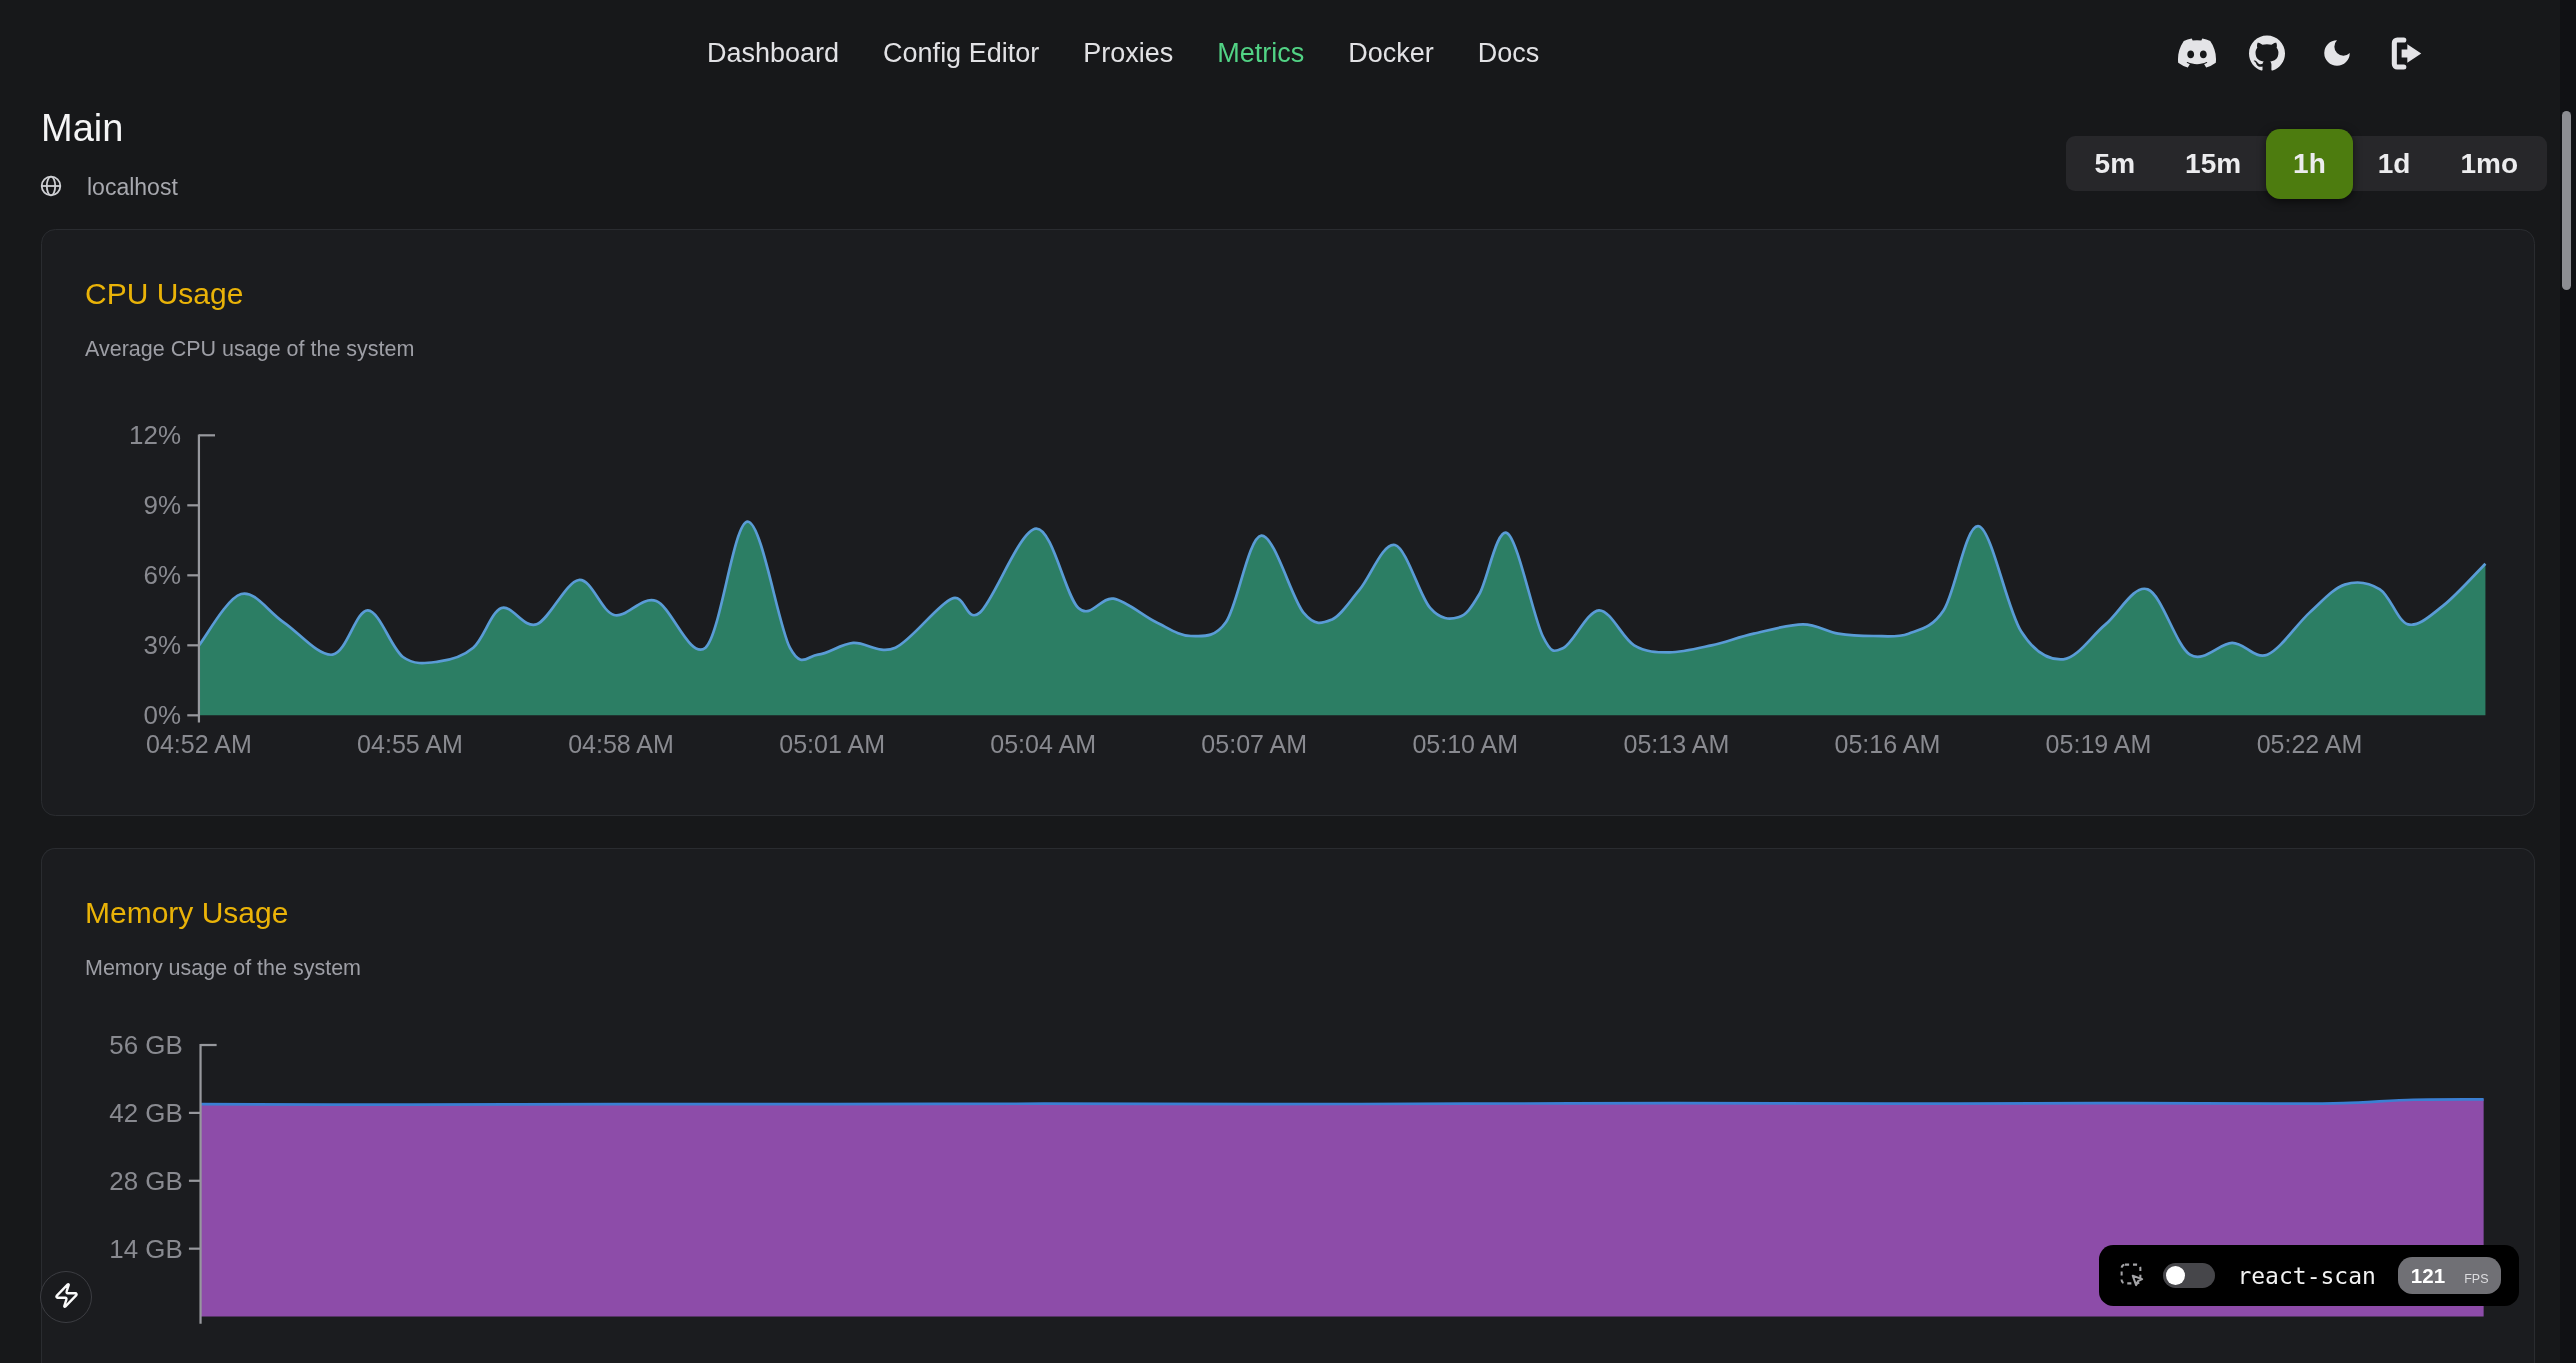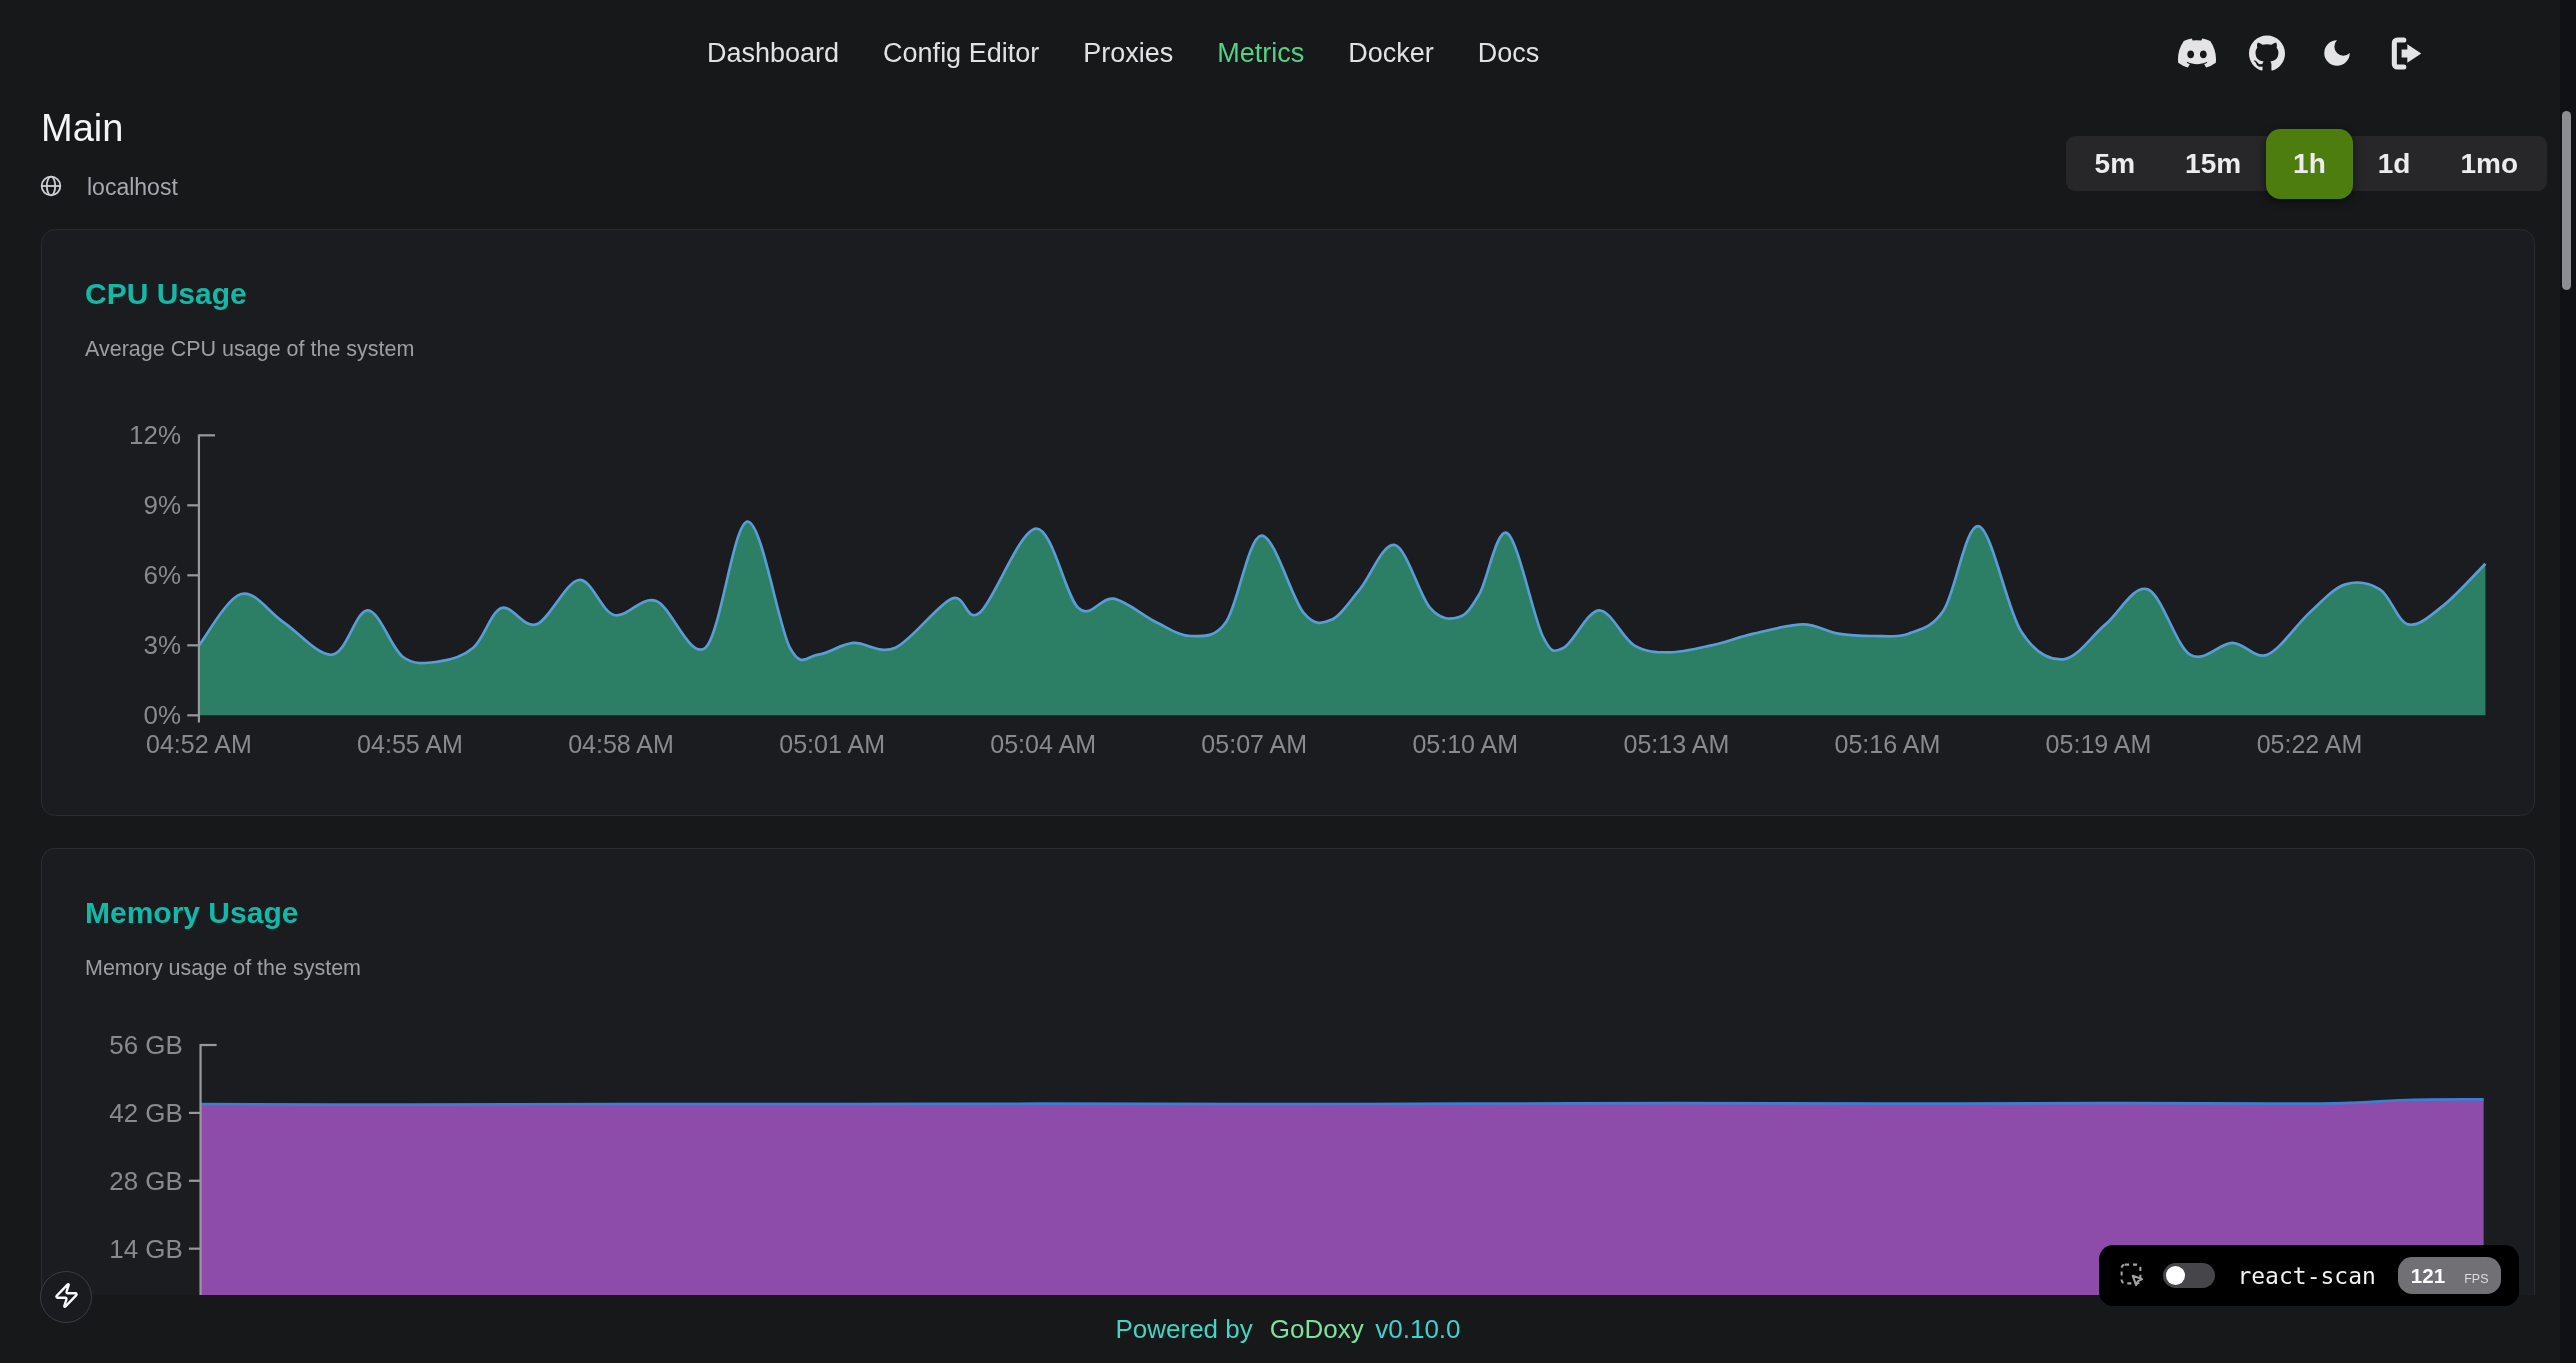--- a/index.html
+++ b/index.html
@@ -27,21 +27,21 @@
   .tr-option { height:55px; display:flex; align-items:center; padding:0 25px; font-size:28px;
                font-weight:600; color:#ececee; cursor:pointer; border-radius:9px;text-align:right; }
   .tr-option.selected { background:#4d7c0f; height:70px; margin:-7.2px 0; border-radius:14.3px;
                         padding:0 27px; box-shadow:0 2.7px 9px rgba(0,0,0,.55); }
 
   
   .card { position:absolute; left:41px; width:2494px; background:#1b1c1f;
           border:1.8px solid #2a2c30; border-radius:14.3px; z-index:1; }
   #cpu-card { top:229px; height:587px; }
   #mem-card { top:848px; height:572px; border-bottom:none; border-radius:14.3px 14.3px 0 0; }
-  .card-title { position:absolute; left:43px; top:47px; font-size:30px; font-weight:700; color:#14b8a6; }
+  .card-title { position:absolute; left:43px; top:47px; font-size:30px; font-weight:400; color:#eab308; }
   .card-subtitle { position:absolute; left:43px; top:107px; font-size:21.5px; color:#9d9ea5; }
 
   .chart-svg { position:absolute; z-index:2; }
   #cpu-chart { left:54px; top:411px; }
   #mem-chart { left:54px; top:1020px; }
 
   
   .footer { position:absolute; left:0; top:1295px; width:2576px; height:68px; background:#17181a;
             display:flex; align-items:center; justify-content:center; gap:11.6px; z-index:5; }
   .footer span, .footer a { font-size:26px; text-decoration:none; }
@@ -170,25 +170,20 @@
       <line x1="162" y1="28" x2="180" y2="28" stroke="#97989d" stroke-width="2.5"></line>
       <text x="142" y="38" text-anchor="end" fill="#898a90" font-size="29" font-family="Liberation Sans, sans-serif">56 GB</text>
       <line x1="149" y1="104" x2="162" y2="104" stroke="#97989d" stroke-width="2.5"></line>
       <text x="142" y="114" text-anchor="end" fill="#898a90" font-size="29" font-family="Liberation Sans, sans-serif">42 GB</text>
       <line x1="149" y1="180" x2="162" y2="180" stroke="#97989d" stroke-width="2.5"></line>
       <text x="142" y="190" text-anchor="end" fill="#898a90" font-size="29" font-family="Liberation Sans, sans-serif">28 GB</text>
       <line x1="149" y1="256" x2="162" y2="256" stroke="#97989d" stroke-width="2.5"></line>
       <text x="142" y="266" text-anchor="end" fill="#898a90" font-size="29" font-family="Liberation Sans, sans-serif">14 GB</text>
     </svg>
 
-  <footer class="footer">
-    <span class="f-teal">Powered by</span>
-    <a class="f-brand" href="#">GoDoxy</a>
-    <span class="f-ver">v0.10.0</span>
-  </footer>
 
   <button class="zap-btn">
     <span>
       <svg width="27" height="27" viewBox="0 0 24 24" fill="none" stroke="#fafafa" stroke-width="2.1" stroke-linejoin="round">
           <path d="M4 14a1 1 0 0 1-.78-1.63l9.9-10.2a.5.5 0 0 1 .86.46l-1.92 6.02A1 1 0 0 0 13 10h7a1 1 0 0 1 .78 1.63l-9.9 10.2a.5.5 0 0 1-.86-.46l1.92-6.02A1 1 0 0 0 11 14z"></path>
         </svg>
     </span>
   </button>
 
   <div class="react-scan">

